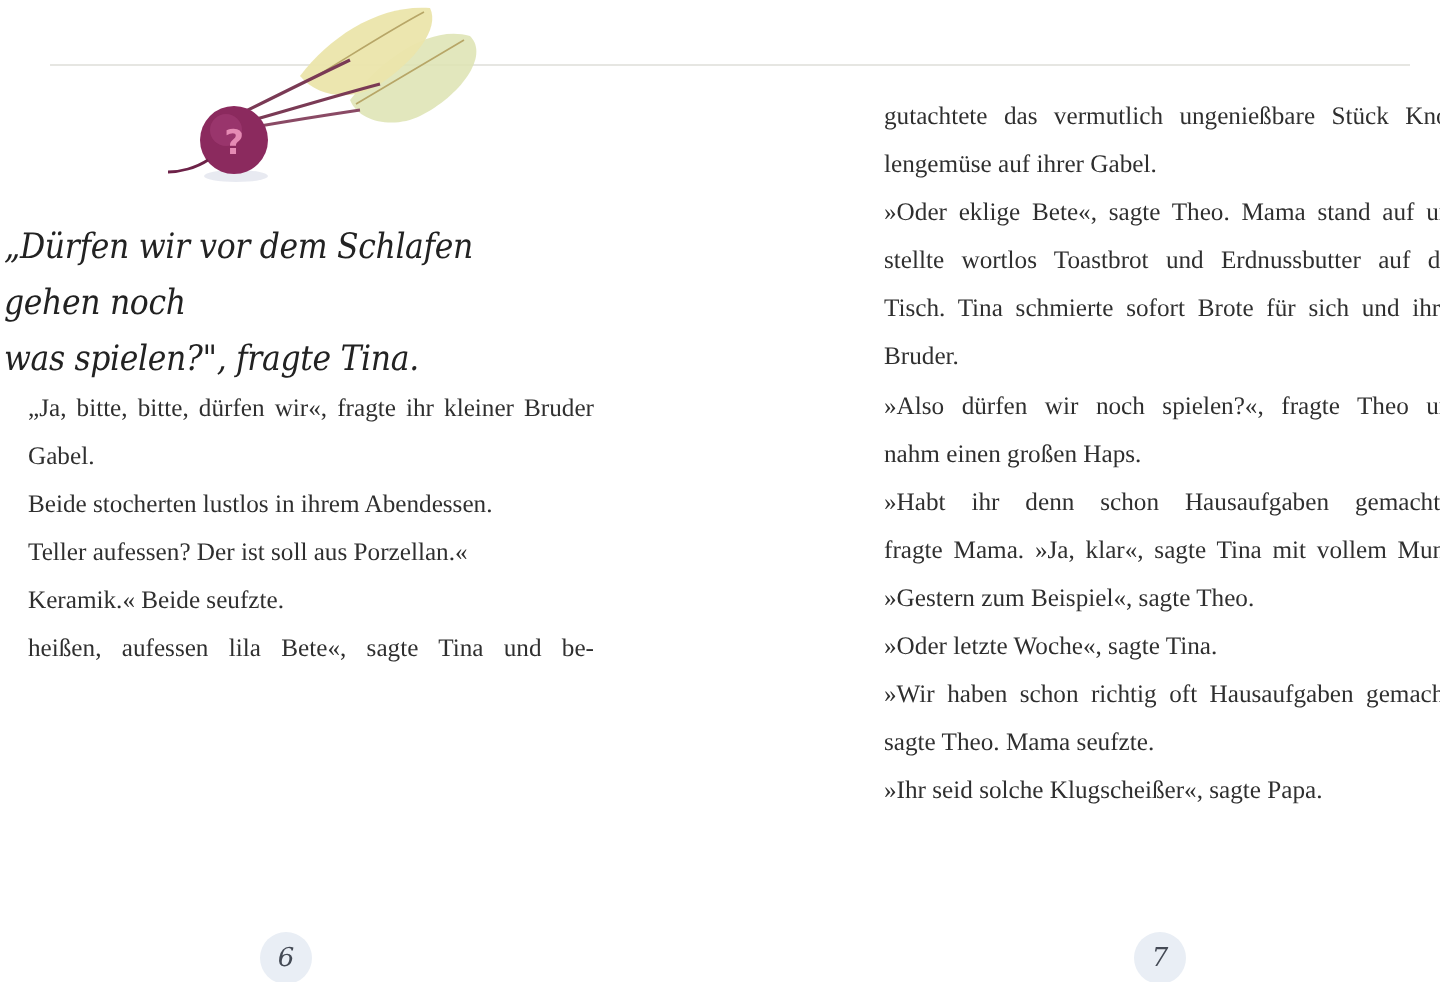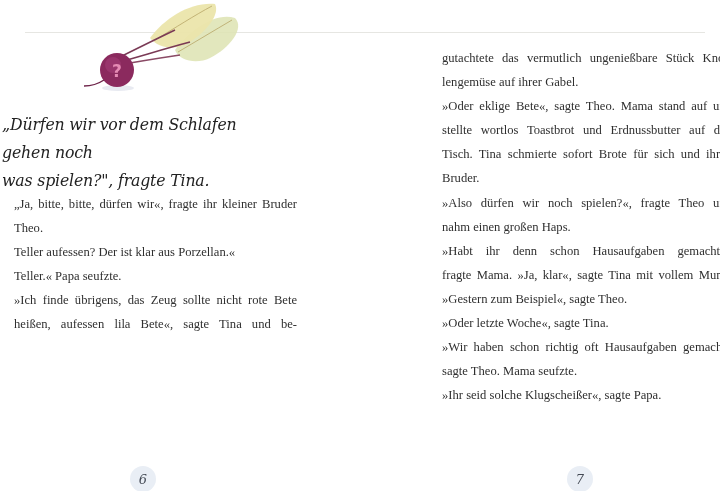--- a/index.html
+++ b/index.html
@@ -133,24 +133,24 @@
   </svg>
 
   <div class="page page-left">
     <div class="heading">
       <div>„Dürfen wir vor dem Schlafen gehen noch</div>
       <div>was spielen?", fragte Tina.</div>
     </div>
 
     <div class="text-block left-text">
       <span class="line justify">„Ja, bitte, bitte, dürfen wir«, fragte ihr kleiner Bruder</span>
-      <span class="line">Theo.</span>
-      <span class="line">Teller aufessen? Der ist klar aus Porzellan.«</span>
-      <span class="line">Teller.« Papa seufzte.</span>
-      <span class="line justify">»Ich finde übrigens, das Zeug sollte nicht rote Bete</span>
+      <span class="line">Gabel.</span>
+      <span class="line">Beide stocherten lustlos in ihrem Abendessen.</span>
+      <span class="line">Teller aufessen? Der ist soll aus Porzellan.«</span>
+      <span class="line">Keramik.« Beide seufzte.</span>
       <span class="line justify">heißen, aufessen lila Bete«, sagte Tina und be-</span>
     </div>
 
     <div class="page-number left-num">
       <span>6</span>
     </div>
   </div>
 
   <div class="page page-right">
     <div class="text-block right-text">

